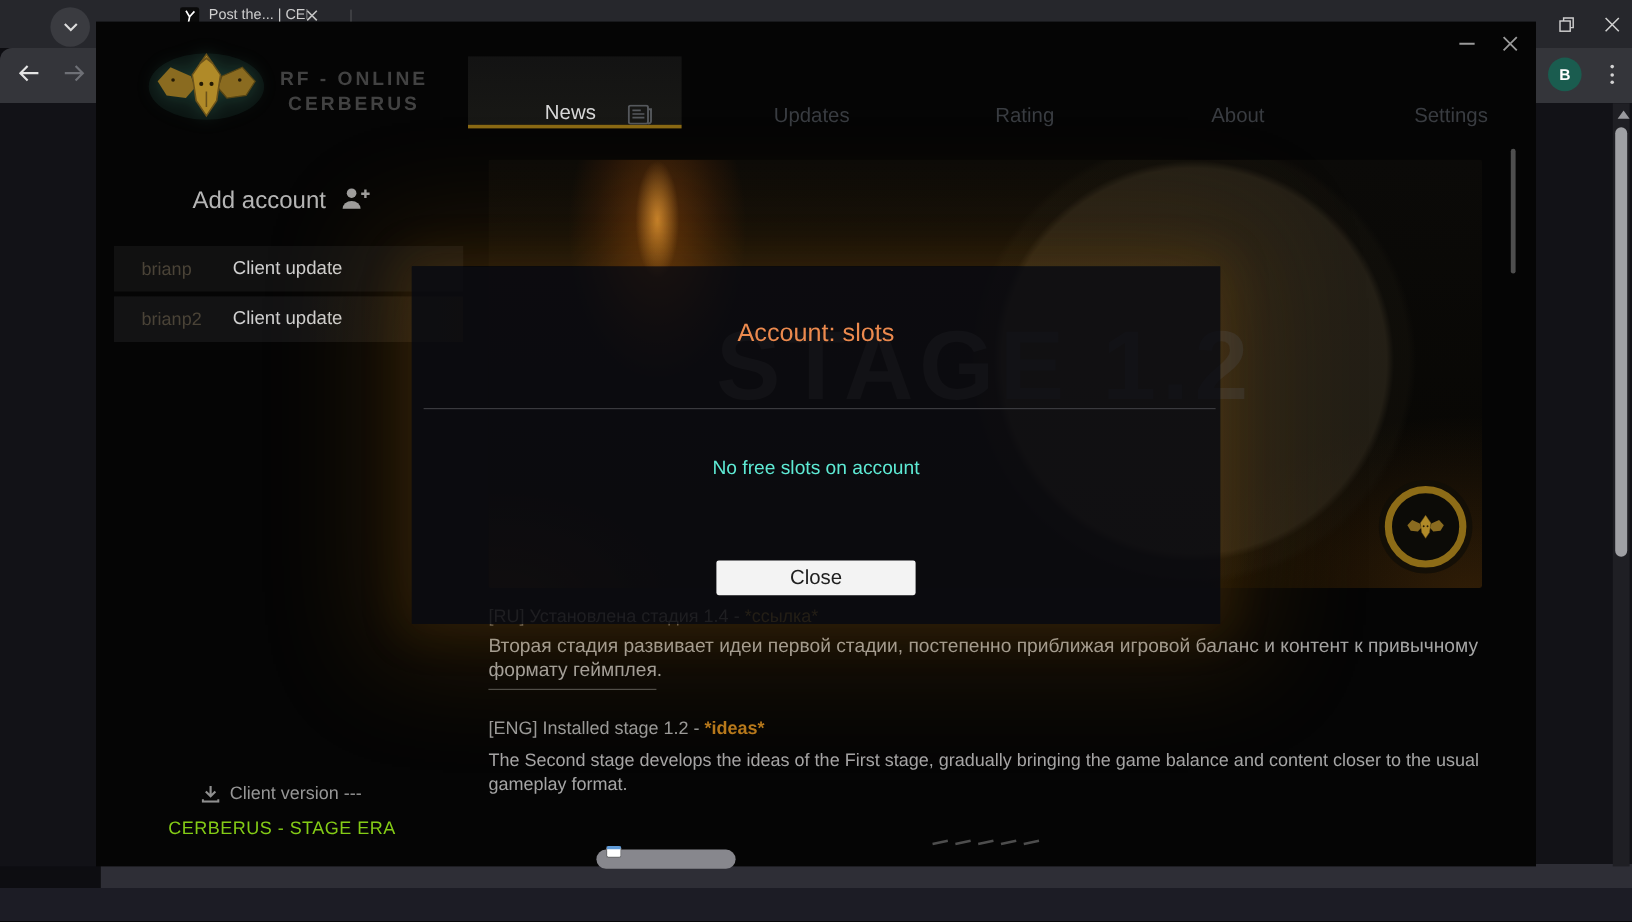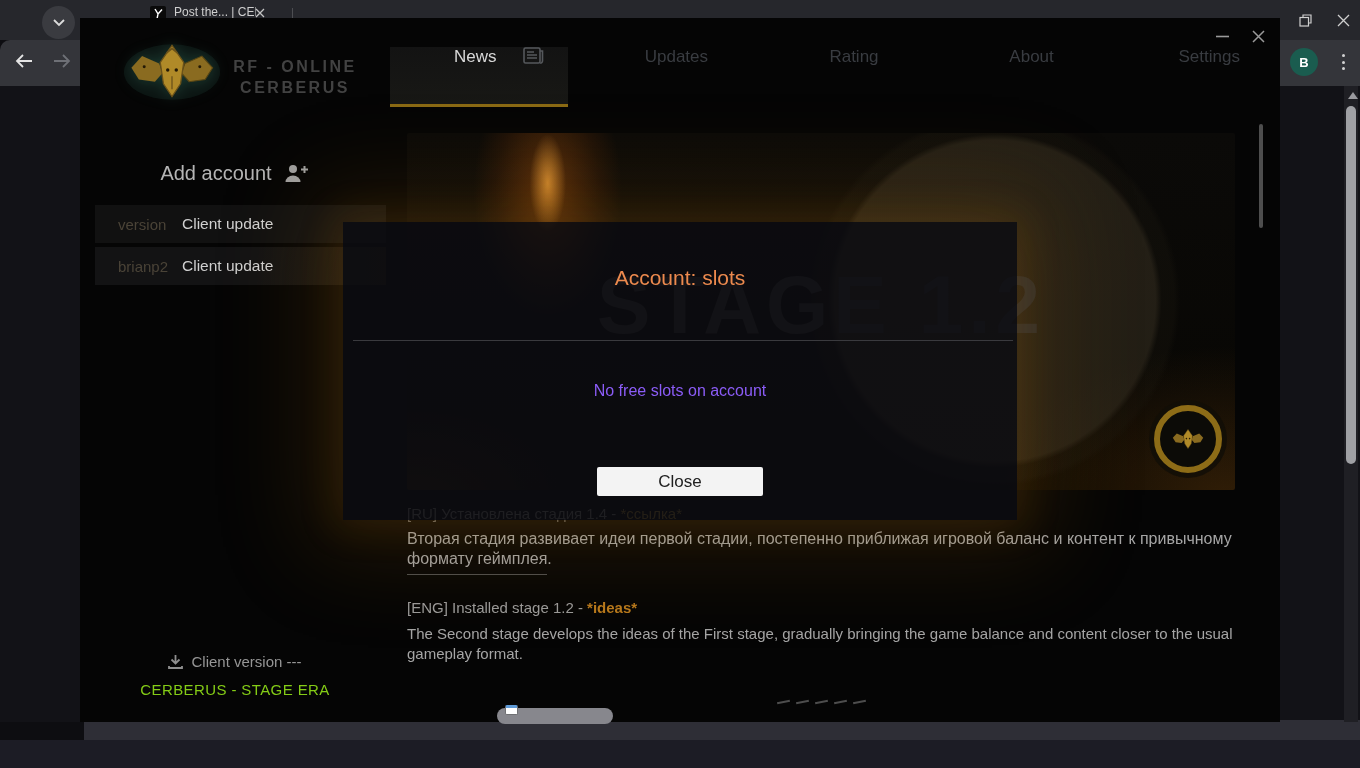--- a/index.html
+++ b/index.html
@@ -35,29 +35,29 @@
 
   
   #launcher { position:absolute; left:80px; top:18px; width:1200px; height:704px; background:#050505; z-index:5; }
   #l-min { position:absolute; left:1130px; top:6px; width:24px; height:24px; display:flex; align-items:center; justify-content:center; }
   #l-close { position:absolute; left:1166px; top:6px; width:24px; height:24px; display:flex; align-items:center; justify-content:center; }
 
   #logo { position:absolute; left:36px; top:22px; width:112px; height:62px; filter:drop-shadow(0 0 7px rgba(70,160,130,0.30)); }
   #logo-text { position:absolute; left:150px; top:38px; width:130px; text-align:center; color:#424242; font-weight:bold; font-size:16px; letter-spacing:2.5px; line-height:21px; white-space:nowrap; }
 
   #l-nav { position:absolute; left:310px; top:29px; width:888px; height:60px; display:flex; }
-  .nav-tab { flex:1; display:flex; align-items:flex-start; justify-content:center; gap:26px; font-size:17px; color:#393c41;padding-left:40px; }
+  .nav-tab { flex:1; display:flex; align-items:flex-end; justify-content:center; gap:26px; font-size:17px; color:#393c41;padding-left:40px; }
   .nav-tab.active { background:linear-gradient(180deg,#131313,#181815); color:#d8d8d8; border-bottom:3px solid #8a6a14; }
 
-  #add-account { position:absolute; left:0; top:138px; width:310px; height:34px; display:flex; align-items:center; justify-content:center; gap:12px; color:#b5b5b5; font-size:20px; }
+  #add-account { position:absolute; left:0; top:138px; width:310px; height:34px; display:flex; justify-content:center; gap:12px; color:#b5b5b5; font-size:20px; }
   .acc-row { position:absolute; left:15px; width:291px; height:38px; display:flex; align-items:center; }
   #acc-row-0 { top:187px; background:#111111; }
   #acc-row-1 { top:229px; background:linear-gradient(90deg,#131314 55%, #19150e); }
   .acc-name { margin-left:23px; width:64px; font-size:15px; color:#4a4337; }
-  .acc-status { margin-left:0; font-size:15.5px; color:#d0d0d0; }
+  .acc-status { margin-left:12px; font-size:15.5px; color:#d0d0d0; }
 
   #version-block { position:absolute; left:0; top:635px; width:310px; text-align:center; }
   #version-line1 { display:inline-flex; align-items:center; gap:8px; color:#969696; font-size:15px; }
   #edition-line { margin-top:8px; color:#84cc16; font-size:15px; letter-spacing:0.4px; }
 
   
   #banner { position:absolute; left:327px; top:115px; width:828px; height:357px; border-radius:2px; overflow:hidden;
     background:
       radial-gradient(26px 70px at 17% 14%, rgba(250,170,60,0.70), transparent 70%),
       radial-gradient(95px 160px at 17% 16%, rgba(210,100,12,0.40), rgba(150,65,8,0.14) 55%, transparent 78%),
@@ -79,21 +79,21 @@
   #eng-body { top:606px; font-size:15px; line-height:19.5px; color:#a5a5a5; }
   #carousel { position:absolute; left:327px; top:683px; width:828px; display:flex; justify-content:center; gap:6px; }
   #carousel i { width:13px; height:2px; background:#4d4d4d; transform:rotate(-12deg); }
   #l-scroll-thumb { position:absolute; left:1179px; top:106px; width:4px; height:104px; background:#4e4e4e; border-radius:2px; }
 
   
   #modal { position:absolute; left:263px; top:204px; width:674px; height:298px; background:rgba(12,13,18,0.80); z-index:20;
     box-shadow:0 0 90px 34px rgba(168,108,16,0.18), 0 0 34px 10px rgba(168,108,16,0.13); }
   #modal-title { position:absolute; left:0; top:44px; width:100%; text-align:center; font-size:21px; color:#ec8a4e; }
   #modal-divider { position:absolute; left:10px; right:4px; top:118px; border-top:1px solid #3a3a3e; }
-  #modal-message { position:absolute; left:0; top:160px; width:100%; text-align:center; font-size:16px; color:#8b5cf6; }
+  #modal-message { position:absolute; left:0; top:160px; width:100%; text-align:center; font-size:16px; color:#5eead4; }
   #modal-close { position:absolute; left:50%; top:245px; transform:translateX(-50%); width:166px; height:29px; background:#f3f3f3; color:#202020; font-size:17px; border:none; border-radius:2px; }
 
   
   #taskbar { position:absolute; left:0; top:740px; width:1360px; height:28px; background:#1c1c25; z-index:40; }
 </style>
 </head>
 <body>
 
 <div id="screen">
 
@@ -212,21 +212,21 @@
     <div id="add-account">
       <span>Add account</span>
       <svg width="26" height="19" viewBox="0 0 26 19">
         <circle cx="9" cy="5" r="4" fill="#9f9f9f"></circle>
         <path d="M1.5 18 a7.5 6.5 0 0 1 15 0 Z" fill="#9f9f9f"></path>
         <path d="M20.5 2 V9 M17 5.5 H24" stroke="#9f9f9f" stroke-width="2"></path>
       </svg>
     </div>
 
     <div class="acc-row" id="acc-row-0">
-      <span class="acc-name">version</span>
+      <span class="acc-name">brianp</span>
       <span class="acc-status">Client update</span>
     </div>
     <div class="acc-row" id="acc-row-1">
       <span class="acc-name">brianp2</span>
       <span class="acc-status">Client update</span>
     </div>
 
     <div id="version-block">
       <div id="version-line1">
         <svg width="15" height="14" viewBox="0 0 15 14">

